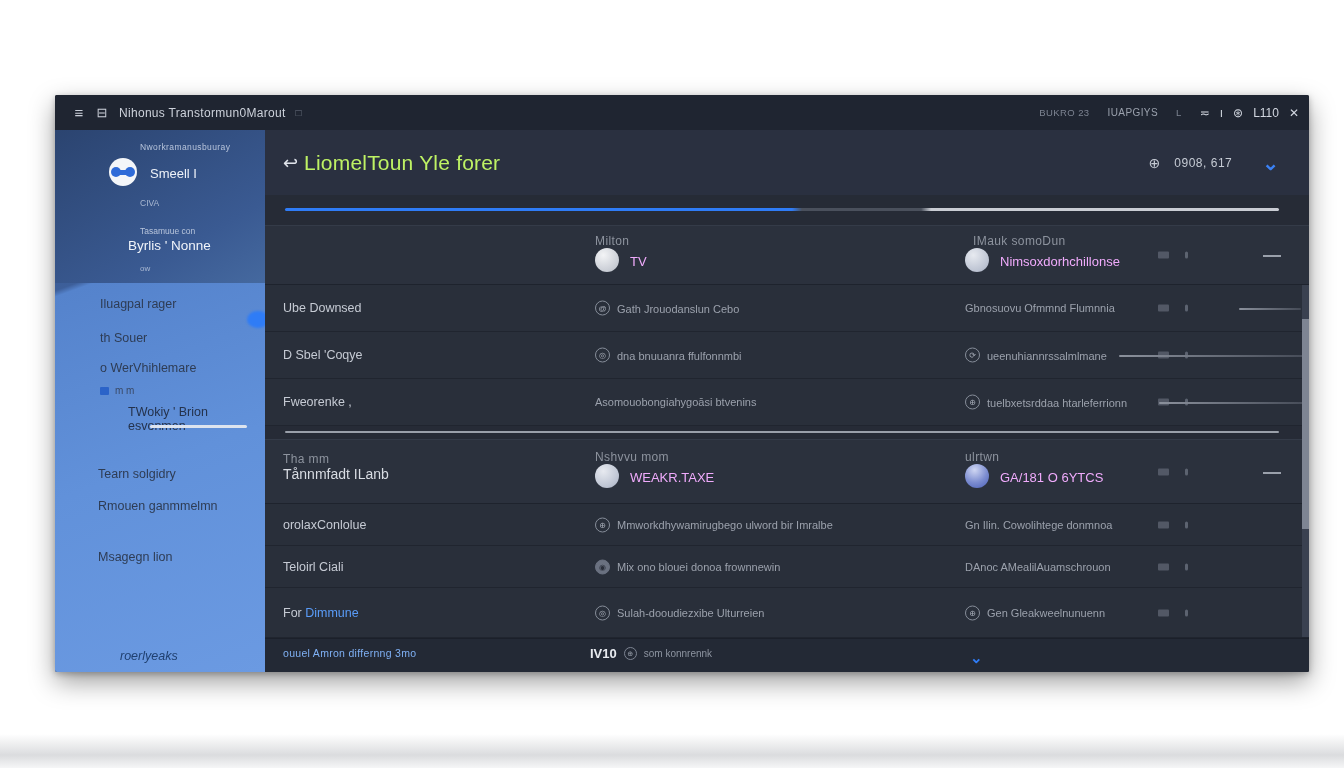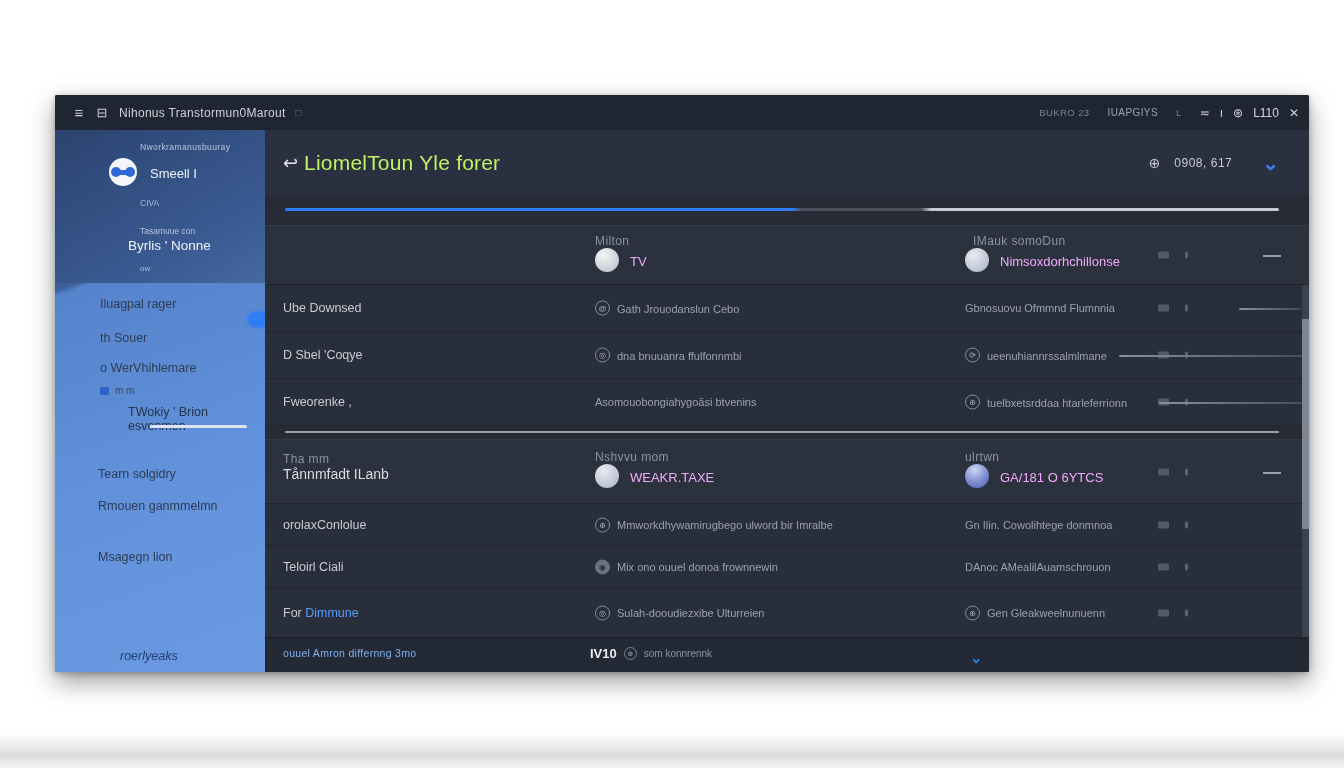--- a/index.html
+++ b/index.html
@@ -269,21 +269,21 @@
           </span>
         <span class="mini-acts">
             <span class="act-flag"></span>
             <span class="act-dot"></span>
           </span>
       </div>
       <div class="row h42">
         <span class="cell-name">Teloirl  Ciali</span>
         <span class="cell-mid">
             <span class="circ-ic filled">◉</span>
-            <span>Mix ono  ouuel donoa frownnewin</span>
+            <span>Mix ono  blouei donoa frownnewin</span>
           </span>
         <span class="cell-right">
             <span>DAnoc  AMealilAuamschrouon</span>
           </span>
         <span class="mini-acts">
             <span class="act-flag"></span>
             <span class="act-dot"></span>
           </span>
       </div>
       <div class="row h50">

